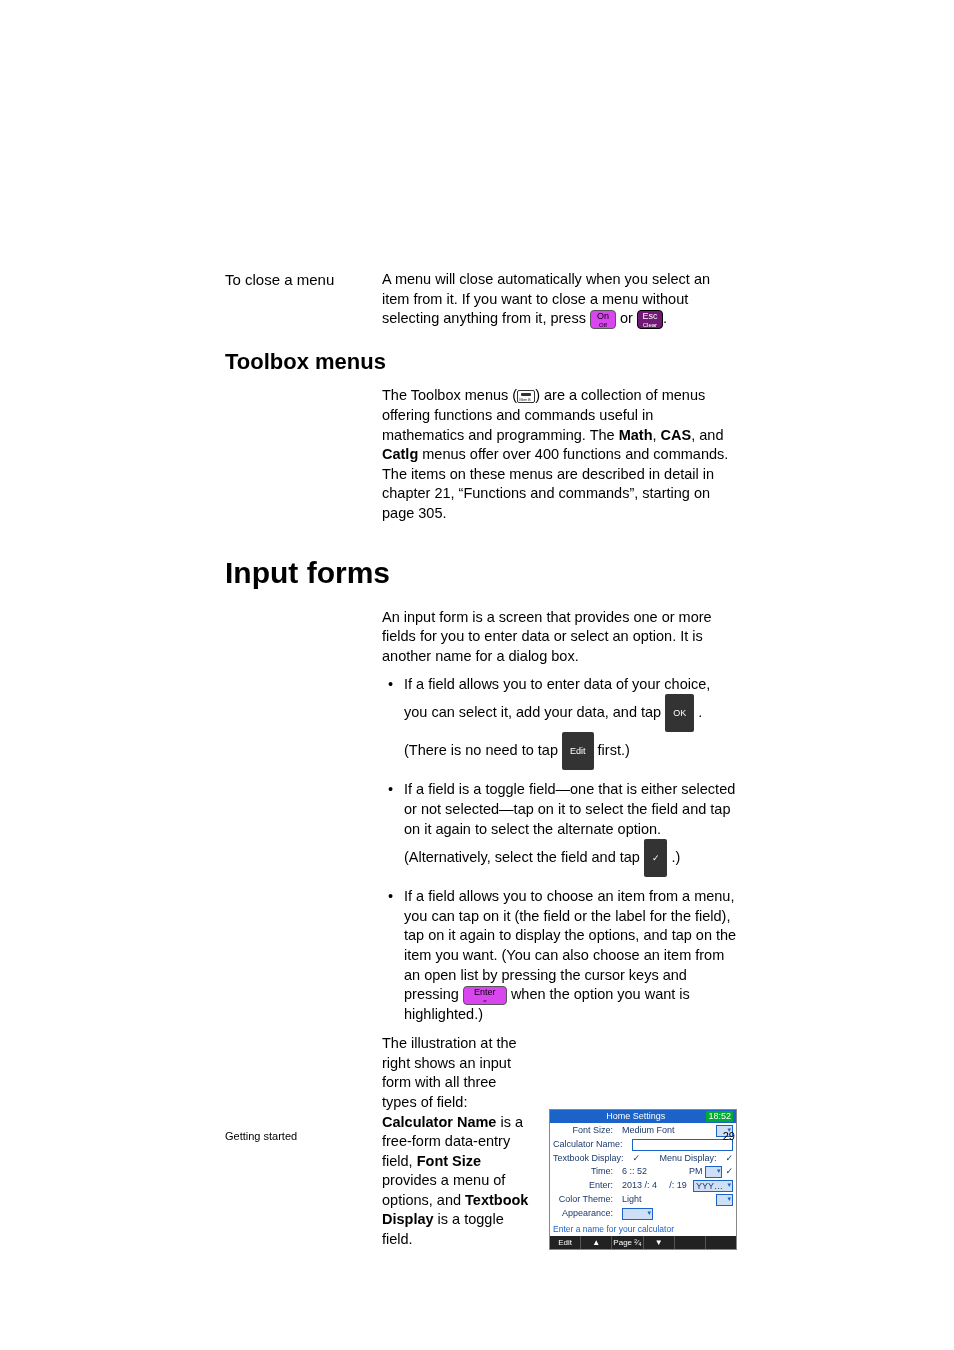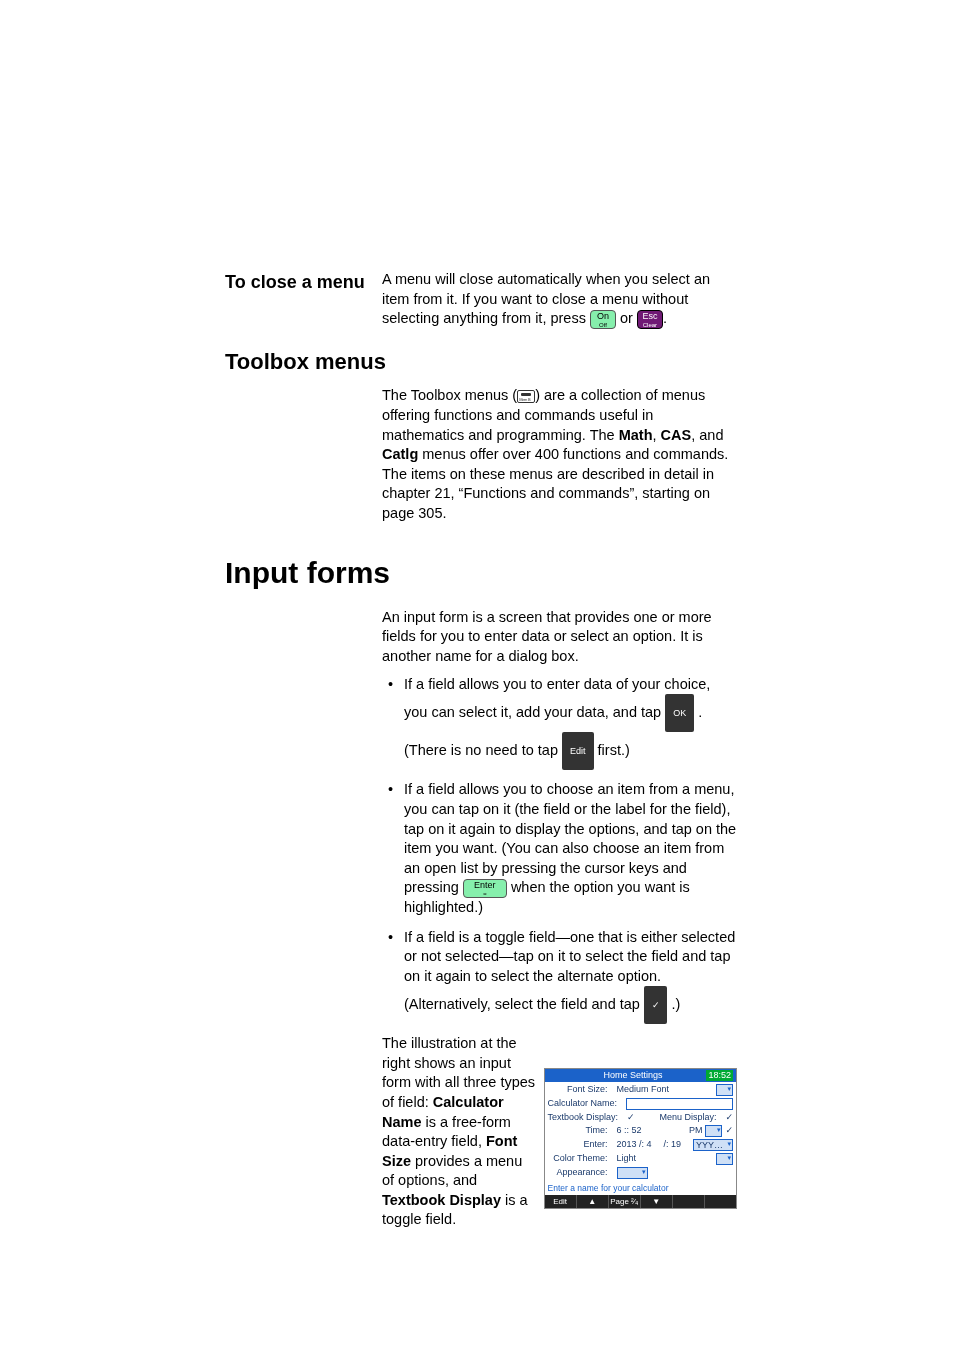--- a/index.html
+++ b/index.html
@@ -24,22 +24,22 @@
     left: 225px;
     top: 270px;
     width: 510px;
   }
   .row {
     display: flex;
     margin-bottom: 18px;
   }
   .side-heading {
     width: 157px;
-    font-weight: bold;
-    font-size: 18px;
+    font-weight: normal;
+    font-size: 15px;
     flex-shrink: 0;
   }
   .body-col {
     width: 355px;
     flex-shrink: 0;
   }
   .section-heading {
     font-weight: bold;
     font-size: 22px;
     margin: 18px 0 10px 0;
@@ -51,21 +51,21 @@
   }
   .para { margin-bottom: 8px; }
   .key {
     display: inline-block;
     border: 1px solid #555;
     border-radius: 4px;
     padding: 0 4px;
     font-size: 9px;
     line-height: 11px;
     vertical-align: middle;
-    background: #86efac;
+    background: #d946ef;
     min-width: 16px;
     text-align: center;
   }
   .key.dark {
     background: #701a75;
     color: #fff;
     border-color: #000;
   }
   .key-sub { display:block; font-size:6px; line-height:6px; }
   .softkey {
@@ -88,22 +88,22 @@
     margin-bottom: 10px;
   }
   ul.bullets li::before {
     content: "•";
     position: absolute;
     left: 6px;
     top: 0;
   }
   .illus-row {
     display: flex;
-    align-items: center;
-    gap: 6px;
+    align-items: flex-end;
+    gap: 16px;
   }
   .illus-text { width: 156px; font-size: 14.5px; }
   .calc-screen {
     width: 192px;
     border: 1px solid #888;
     font-size: 9px;
     line-height: 11px;
     background: #fff;
     margin-top: 12px;
   }
@@ -217,31 +217,31 @@
 
         <ul class="bullets">
           <li>
             <span>If a field allows you to enter data of your choice, you can select it, add your data, and tap </span>
             <span class="softkey">OK</span>
             <span>. (There is no need to tap </span>
             <span class="softkey">Edit</span>
             <span> first.)</span>
           </li>
           <li>
+            <span>If a field is a toggle field—one that is either selected or not selected—tap on it to select the field and tap on it again to select the alternate option. (Alternatively, select the field and tap </span>
+            <span class="softkey">✓</span>
+            <span>.)</span>
+          </li>
+          <li>
             <span>If a field allows you to choose an item from a menu, you can tap on it (the field or the label for the field), tap on it again to display the options, and tap on the item you want. (You can also choose an item from an open list by pressing the cursor keys and pressing </span>
             <span class="key" style="min-width:34px;">
               <span>Enter</span>
               <span class="key-sub">≈</span>
             </span>
             <span> when the option you want is highlighted.)</span>
-          </li>
-          <li>
-            <span>If a field is a toggle field—one that is either selected or not selected—tap on it to select the field and tap on it again to select the alternate option. (Alternatively, select the field and tap </span>
-            <span class="softkey">✓</span>
-            <span>.)</span>
           </li>
         </ul>
 
         <div class="illus-row" style="margin-top:6px;">
           <div class="illus-text">
             <span>The illustration at the right shows an input form with all three types of field: </span><b>Calculator Name</b><span> is a free-form data-entry field, </span><b>Font Size</b><span> provides a menu of options, and </span><b>Textbook Display</b><span> is a toggle field.</span>
           </div>
 
           <div class="calc-screen">
             <div class="calc-title">
@@ -304,13 +304,17 @@
               <span></span>
             </div>
           </div>
         </div>
 
       </div>
     </div>
 
   </div>
 
+  <div class="footer">
+    <span>Getting started</span>
+    <span>29</span>
+  </div>
 </div>
 
 </body></html>

